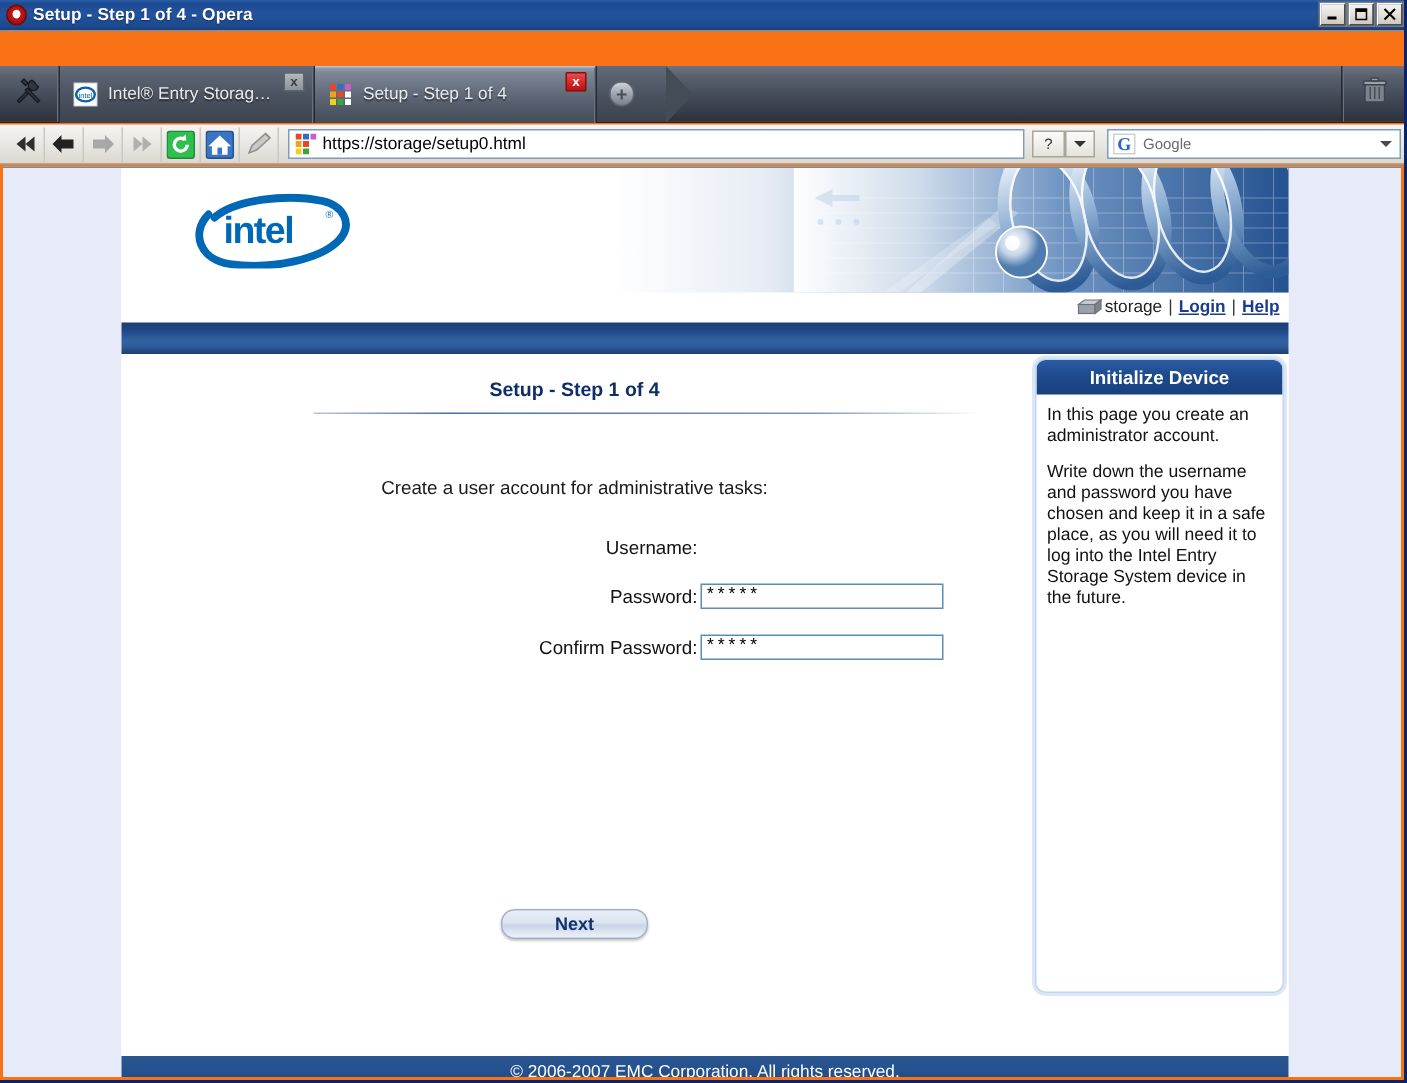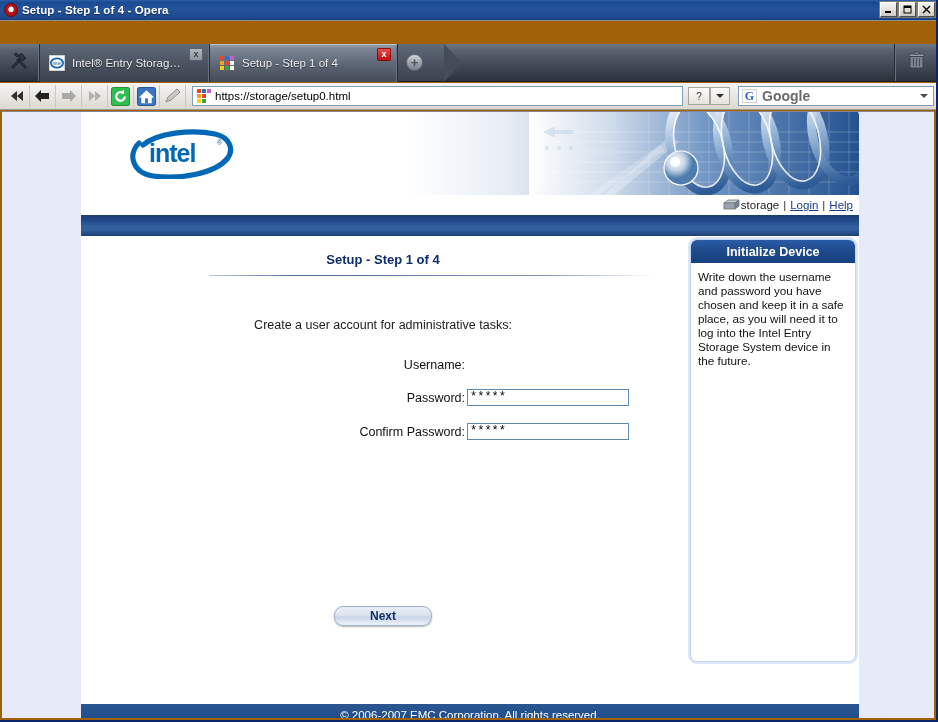--- a/index.html
+++ b/index.html
@@ -8,21 +8,21 @@
     width: 938px; height: 722px;
     overflow: hidden;
     font-family: "Liberation Sans", sans-serif;
     background: #d6d3ce;
   }
 
   
   #window {
     position: relative;
     width: 938px; height: 722px;
-    background: #a16207;
+    background: #f97316;
     border: 2px solid #0a246a;
     border-top: none; border-left: none;
     overflow: hidden;
   }
 
   
   #titlebar {
     position: absolute; left: 0; top: 0;
     width: 938px; height: 21px;
     background: linear-gradient(to bottom, #2a5fa8 0%, #1b4a92 12%, #23539d 45%, #1d4a8e 88%, #183f7d 100%);
@@ -194,21 +194,21 @@
     display: flex; align-items: center; padding: 0 2px;
   }
   #g-icon {
     width: 15px; height: 14px; flex: none; margin: 0 5px 0 1px;
     border: 1px solid #d0d0d0;
     display: flex; align-items: center; justify-content: center;
     font-family: "Liberation Serif", serif;
     font-size: 12px; font-weight: bold; color: #2b5fd9; line-height: 1;
     background: #fff;
   }
-  #search-text { font-size: 14px; color: #6a6a6a; font-weight: bold; }
+  #search-text { font-size: 10px; color: #6a6a6a; }
   .caret-dn {
     width: 0; height: 0; margin-left: auto; margin-right: 3px;
     border-left: 4px solid transparent; border-right: 4px solid transparent;
     border-top: 4px solid #4a4a4a; flex: none;
   }
 
   
   #viewport {
     position: absolute; left: 2px; top: 111px;
     width: 932px; height: 607px;
@@ -236,21 +236,21 @@
     width: 112px; height: 50px;
   }
   #banner-links {
     height: 20px;
     display: flex; align-items: center; justify-content: flex-end;
     padding-right: 6px; gap: 0;
     background: #ffffff;
     font-size: 11.5px; color: #222;
   }
   #storage-icon { width: 17px; height: 12px; margin-right: 1px; }
-  #banner-links a { color: #1a3c8c; text-decoration: underline; }
+  #banner-links a { color: #1a3c8c; text-decoration: underline; font-weight: bold; }
   .sep { padding: 0 4px; color: #333; }
   #bluebar {
     height: 21px;
     background: linear-gradient(to bottom, #1b3d70 0%, #20478a 25%, #33609f 55%, #2f5c9a 75%, #1d3f74 100%);
   }
 
   
   #page-body {
     position: relative;
     min-height: 468px;
@@ -629,20 +629,21 @@
 
           <div id="next-wrap">
             <span id="next-btn">Next</span>
           </div>
         </div>
 
         <div id="help-panel">
           <div id="help-inner">
             <div id="help-head">Initialize Device</div>
             <div id="help-body">
+              <p>In this page you create an administrator account.</p>
               <p>Write down the username and password you have chosen and keep it in a safe place, as you will need it to log into the Intel Entry Storage System device in the future.</p>
             </div>
           </div>
         </div>
       </div>
 
       <div id="footer">
         <span>© 2006-2007 EMC Corporation. All rights reserved.</span>
       </div>
     </div>

